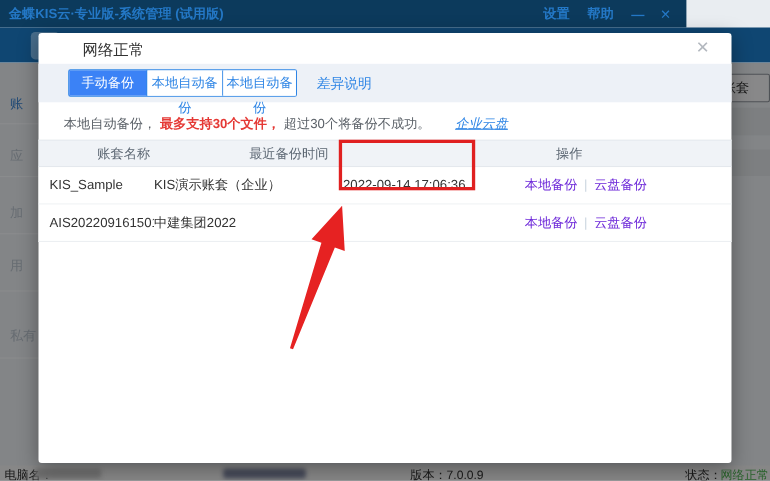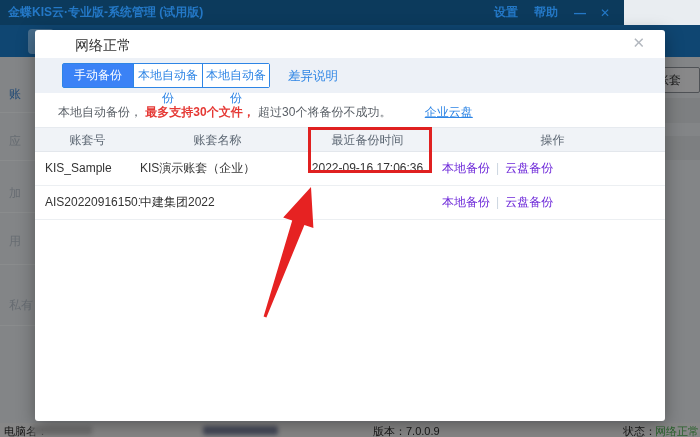--- a/index.html
+++ b/index.html
@@ -65,29 +65,29 @@
     background:#fff;cursor:pointer;border-right:1px solid #2e85e5;
   }
   .tab:last-child{border-right:none;}
   .tab.active{background:#3b82f6;color:#fff;}
   .tab.w1{width:71px;}.tab.w2{width:69px;}.tab.w3{width:66px;}
   .diff-link{position:absolute;left:253px;top:10px;font-size:12.5px;color:#2e85e5;cursor:pointer;}
   .inforow{position:absolute;left:0;top:63px;width:630px;height:34px;font-size:12px;}
   .inforow .wrap{position:absolute;left:23px;top:11px;white-space:nowrap;}
   .info-gray{color:#595f66;}
   .info-red{color:#e53935;font-weight:bold;}
-  .info-link{color:#2e85e5;text-decoration:underline;margin-left:30px;cursor:pointer;}
+  .info-link{color:#2e85e5;text-decoration:underline;margin-left:19px;cursor:pointer;font-style:italic;}
   
   .tbl{position:absolute;left:0;top:97px;width:630px;}
   .trow{display:flex;width:630px;}
   .thead{height:25px;background:#f0f3f7;border-top:1px solid #e6eaef;border-bottom:1px solid #e3e7ec;}
   .thead .cell{font-size:12px;color:#5c6773;line-height:24px;text-align:center;}
   .tbody-row{height:34px;border-bottom:1px solid #eceff2;background:#fff;}
   .tbody-row .cell{font-size:12px;color:#333;line-height:33px;white-space:nowrap;overflow:hidden;}
-  .c1{width:105px;}.c2{width:155px;}.c3{width:145px;}.c4{flex:1;}
+  .c1{width:105px;}.c2{width:155px;}.c3{width:145px;}.c4{flex:1;margin-left:35px;}
   .tbody-row .c1{padding-left:10px;}
   .tbody-row .c3{text-align:center;}
   .tbody-row .c4{padding-left:2px;}
   .op-link{color:#6d28d9;cursor:pointer;}
   .op-sep{color:#ccd6e0;margin:0 6px;}
   
   .redbox{
     position:absolute;left:308px;top:127px;width:124px;height:46px;
     border:3px solid #e02020;z-index:20;pointer-events:none;
   }
@@ -156,30 +156,29 @@
       <div class="wrap">
         <span class="info-gray">本地自动备份，</span>
         <span class="info-red">最多支持30个文件，</span>
         <span class="info-gray">超过30个将备份不成功。</span>
         <span class="info-link">企业云盘</span>
       </div>
     </div>
 
     <div class="tbl">
       <div class="trow thead">
-        <div class="cell c1">账套号</div>
         <div class="cell c2">账套名称</div>
         <div class="cell c3">最近备份时间</div>
         <div class="cell c4">操作</div>
       </div>
 
       <div class="trow tbody-row">
         <div class="cell c1">KIS_Sample</div>
         <div class="cell c2">KIS演示账套（企业）</div>
-        <div class="cell c3">2022-09-16 17:06:36</div>
+        <div class="cell c3">2022-09-14 17:06:36</div>
         <div class="cell c4">
           <span class="op-link">本地备份</span><span class="op-sep">|</span><span class="op-link">云盘备份</span>
         </div>
       </div>
 
       <div class="trow tbody-row">
         <div class="cell c1">AIS20220916150155</div>
         <div class="cell c2">中建集团2022</div>
         <div class="cell c3"></div>
         <div class="cell c4">

